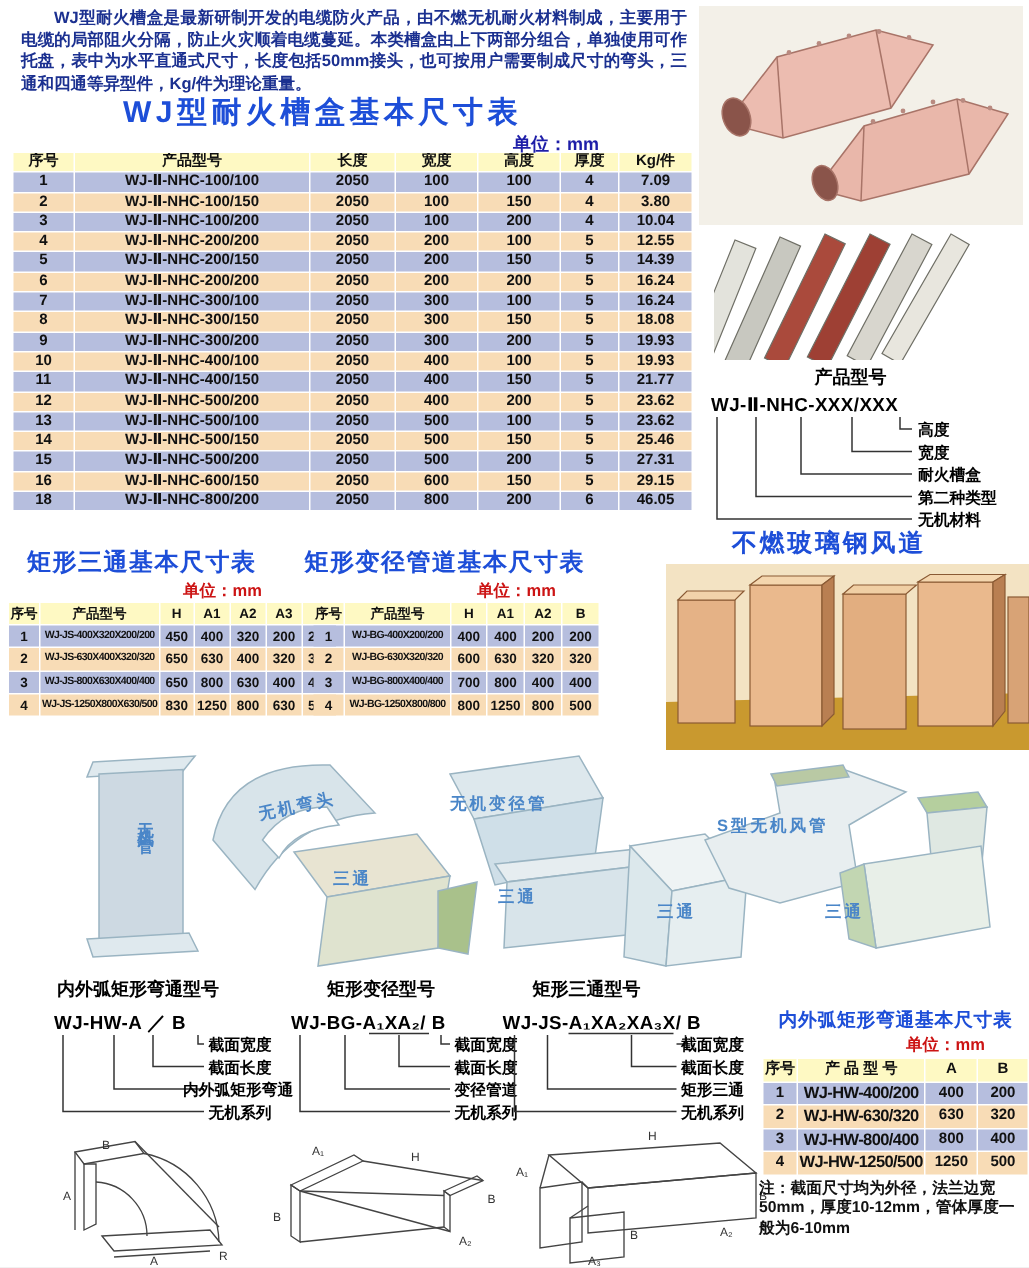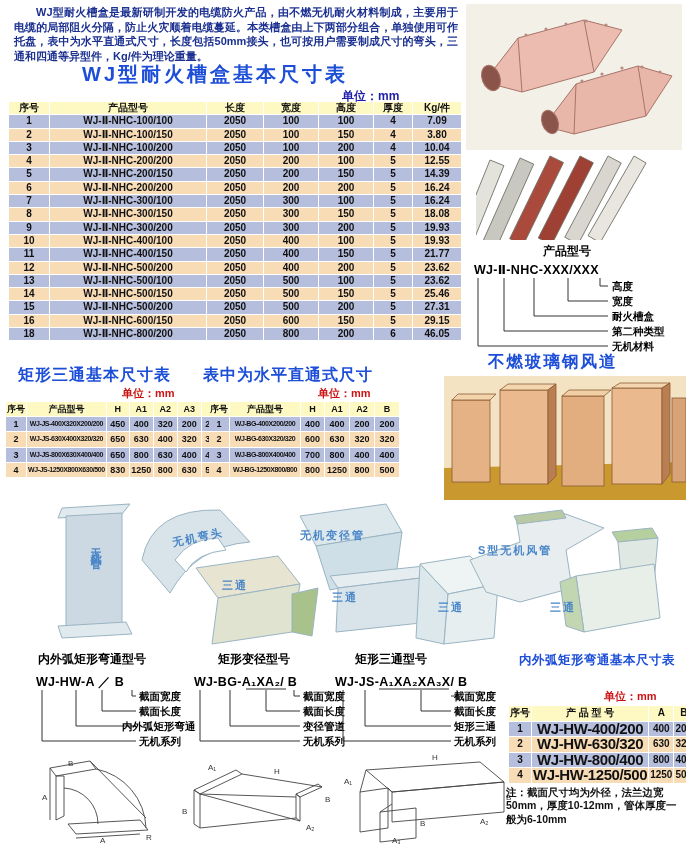--- a/index.html
+++ b/index.html
@@ -23,23 +23,23 @@
   table.tbl tbody tr:nth-child(even) td{background:#f8dcb6;}
   table.main{left:8px;top:101px;font-size:10px;}
   table.main th,table.main td{height:12.3px;line-height:12.3px;}
   table.small{font-size:9px;}
   table.small th,table.small td{height:14.2px;line-height:14.2px;}
   table.small td:nth-child(2),table.bend td:nth-child(2){font-size:7px;letter-spacing:-0.4px;}
   table.tee{left:5px;top:401px;}
   table.reducer{left:208px;top:401px;}
   table.bend{left:508px;top:705px;font-size:10px;}
   table.bend th,table.bend td{height:14.5px;line-height:14.5px;}
-  table.bend td:nth-child(2){font-size:15px;}
+  table.bend td:nth-child(2){font-size:11px;}
   .duct-title{left:488px;top:351px;font-size:16.5px;letter-spacing:2px;margin:0;}
-  .bend-title{left:508px;top:652px;width:178px;text-align:center;font-size:12.5px;margin:0;letter-spacing:0.5px;}
+  .bend-title{left:508px;top:672px;width:178px;text-align:center;font-size:12.5px;margin:0;letter-spacing:0.5px;}
   .bend-unit{left:604px;top:689px;}
   .note{left:506px;top:786px;width:178px;font-size:10.5px;font-weight:bold;line-height:1.28;margin:0;}
   
   svg text{font-family:"Liberation Sans","DejaVu Sans",sans-serif;}
   .dg-title{font-size:12px;font-weight:bold;}
   .dg-code{font-size:12.5px;font-weight:bold;letter-spacing:0.3px;}
   .dg-label{font-size:10.5px;font-weight:bold;}
   .dim{font-size:8px;fill:#333;}
   
   .plabel{position:absolute;color:#4a86c8;font-weight:bold;font-size:11px;letter-spacing:2px;}
@@ -288,21 +288,21 @@
           <td>WJ-JS-1250X800X630/500</td>
           <td>830</td>
           <td>1250</td>
           <td>800</td>
           <td>630</td>
           <td>500</td>
         </tr>
       </tbody>
   </table>
 
-  <h2 class="abs red sub-title" style="left:203px;top:365px;width:190px;">表中为水平直通式尺寸</h2>
+  <h2 class="abs red sub-title" style="left:203px;top:365px;width:190px;">矩形变径管道基本尺寸表</h2>
   <div class="abs unit-red" style="left:318px;top:386px;">单位：mm</div>
   <table class="abs tbl small reducer">
     <colgroup>
         <col style="width:18px">
         <col style="width:70px">
         <col style="width:23px">
         <col style="width:24px">
         <col style="width:24px">
         <col style="width:24px">
       </colgroup>

